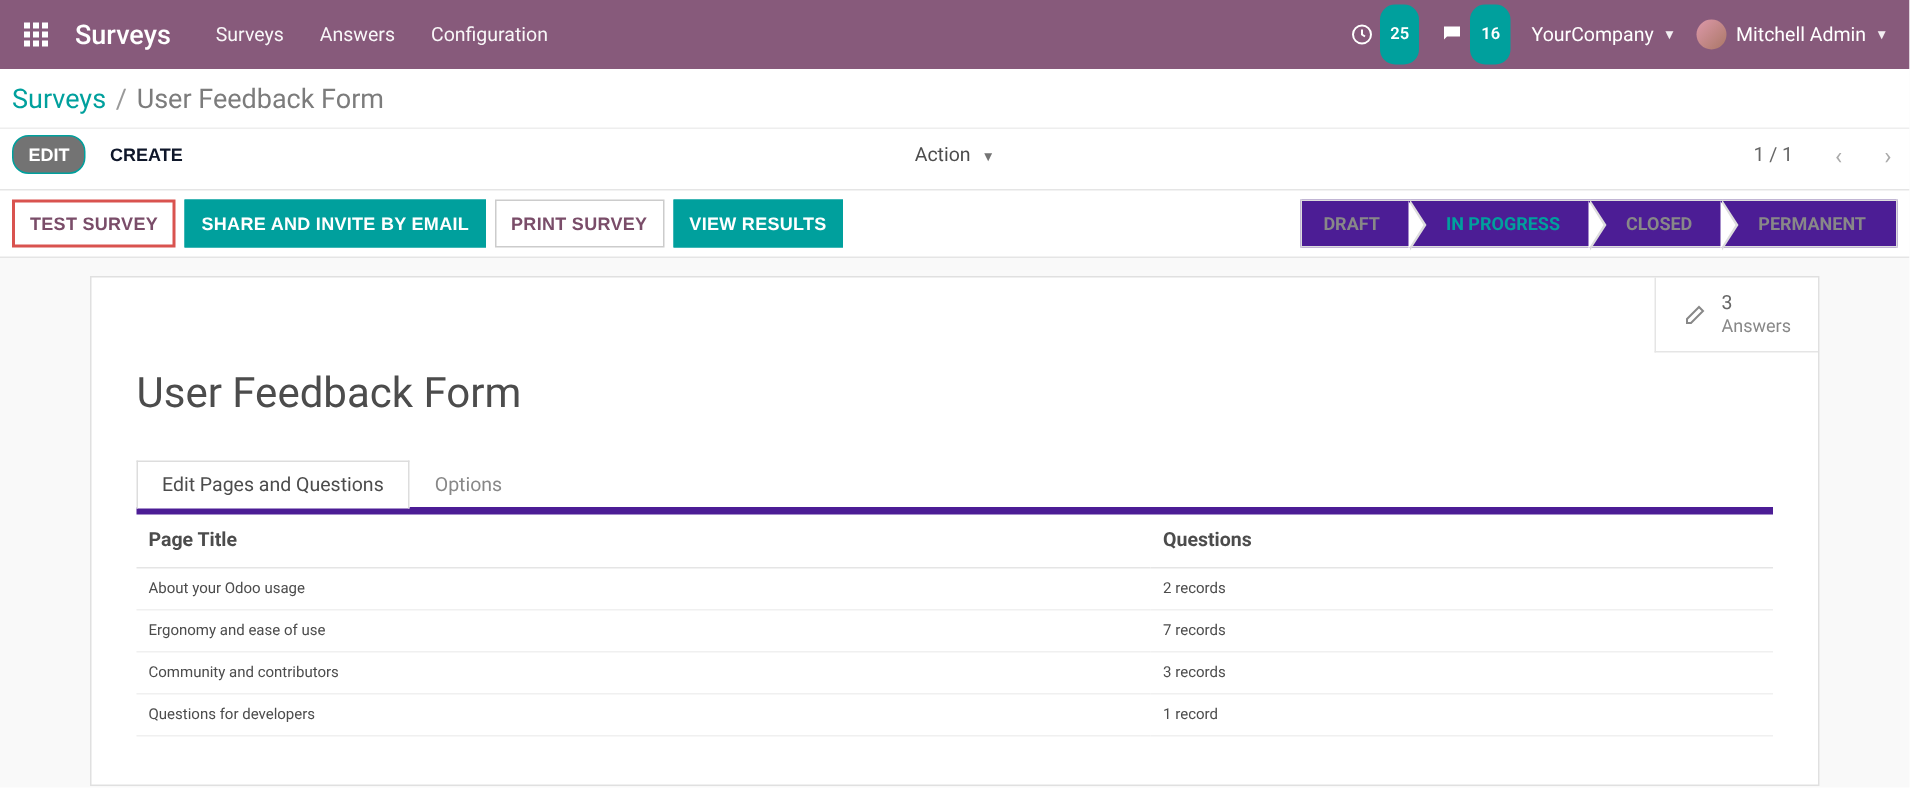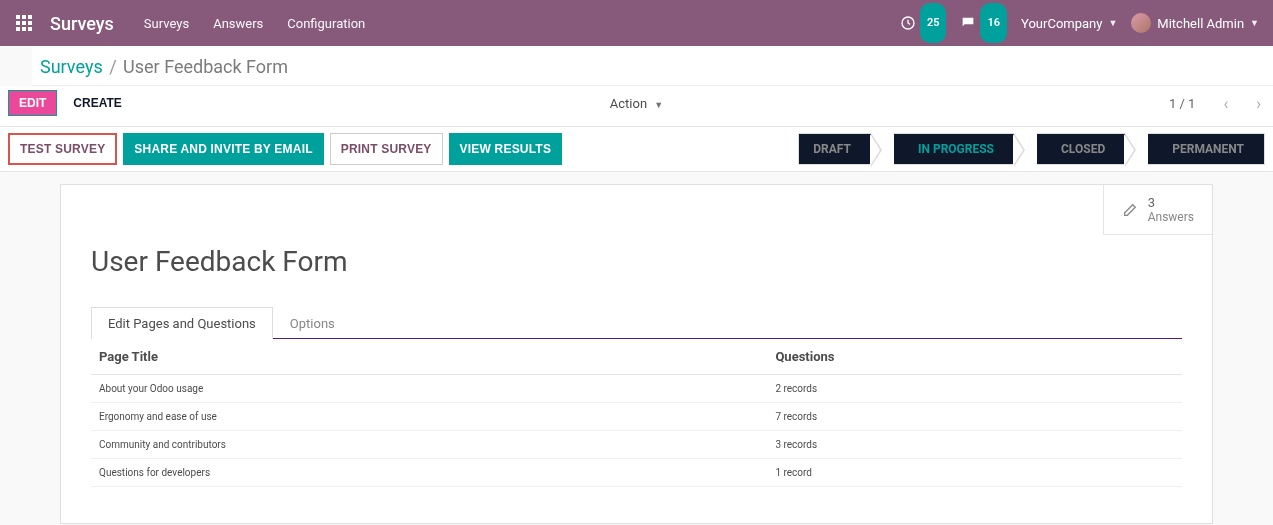--- a/index.html
+++ b/index.html
@@ -82,21 +82,21 @@
     .btn {
       border: 1px solid #00a09d;
       color: #00a09d;
       background: #fff;
       padding: 5px 10px;
       font-size: 12px;
       font-weight: 600;
       cursor: pointer;
       text-transform: uppercase;
     }
-    .btn.primary { background: #ec4899; color: #fff; }
+    .btn.primary { background: #737373; color: #fff; border-radius: 11px; }
     .btn + .btn { margin-left: 6px; border:none; background:transparent; color:#0f172a;}
     .center-action {
       position: absolute;
       left: 50%;
       transform: translateX(-50%);
       font-size: 13px;
       color: #4c4c4c;
       cursor: pointer;
     }
     .pager { margin-left:auto; display:flex; align-items:center; gap:28px; color:#666; font-size:13px;}
@@ -127,25 +127,24 @@
       margin-left:auto;
       display:flex;
       align-items:stretch;
     }
     .status-step {
       position:relative;
       padding: 8px 20px 8px 24px;
       font-size: 12px;
       font-weight:700;
       color:#888;
-      background:#0f172a;
+      background:#4c1d95;
       border-top:1px solid #ddd;
       border-bottom:1px solid #ddd;
       cursor:pointer;
-      margin-left:23px;
     }
     .status-step:first-child{ border-left:1px solid #ddd; padding-left:14px;}
     .status-step:last-child{ border-right:1px solid #ddd;}
     .status-step.active { color:#00a09d;text-align:center; }
     .status-step::after{
       content:"";
       position:absolute;
       right:-9px; top:0;
       width:0;height:0;
       border-top:16px solid transparent;
@@ -181,21 +180,21 @@
     }
     .stat-btn{
       display:flex; align-items:center; gap:10px;
       padding: 10px 18px;
       cursor:pointer; color:#666;
     }
     .stat-btn .num{ font-size:13px; display:block; }
     .stat-btn .lbl{ font-size:12px; color:#888; display:block;}
     .sheet-inner{ padding: 60px 30px 30px; }
     .title{ font-size:28px; color:#4c4c4c; font-weight:400; margin-bottom: 28px;}
-    .tabs{ display:flex; border-bottom:1px solid #4c1d95; }
+    .tabs{ display:flex; border-bottom:5px solid #4c1d95; }
     .tab{
       padding:8px 16px; font-size:13px; color:#888; cursor:pointer;
       border:1px solid transparent; border-bottom:none; position:relative; top:1px;
     }
     .tab.active{ color:#4c4c4c; border-color:#ddd; background:#fff;}
     table.list{ width:100%; border-collapse:collapse; margin-top:0;}
     table.list th{
       text-align:left; font-size:13px; font-weight:700; color:#4c4c4c;
       padding:10px 8px; border-bottom:1px solid #e5e5e5;
     }
@@ -246,21 +245,21 @@
       <span class="caret">▼</span>
     </div>
     <div class="user">
       <span class="avatar"></span>
       <span>Mitchell Admin</span>
       <span class="caret">▼</span>
     </div>
   </div>
 </div>
 
-<div class="control-row" style="position:relative;margin-left:32px;">
+<div class="control-row" style="position:relative;">
   <div class="breadcrumb">
     <span class="root">Surveys</span>
     <span class="sep">/</span>
     <span>User Feedback Form</span>
   </div>
 </div>
 
 <div class="control-row-2" style="position:relative;">
   <button class="btn primary" style="text-transform:uppercase;">Edit</button>
   <button class="btn" style="text-transform:uppercase;">Create</button>

